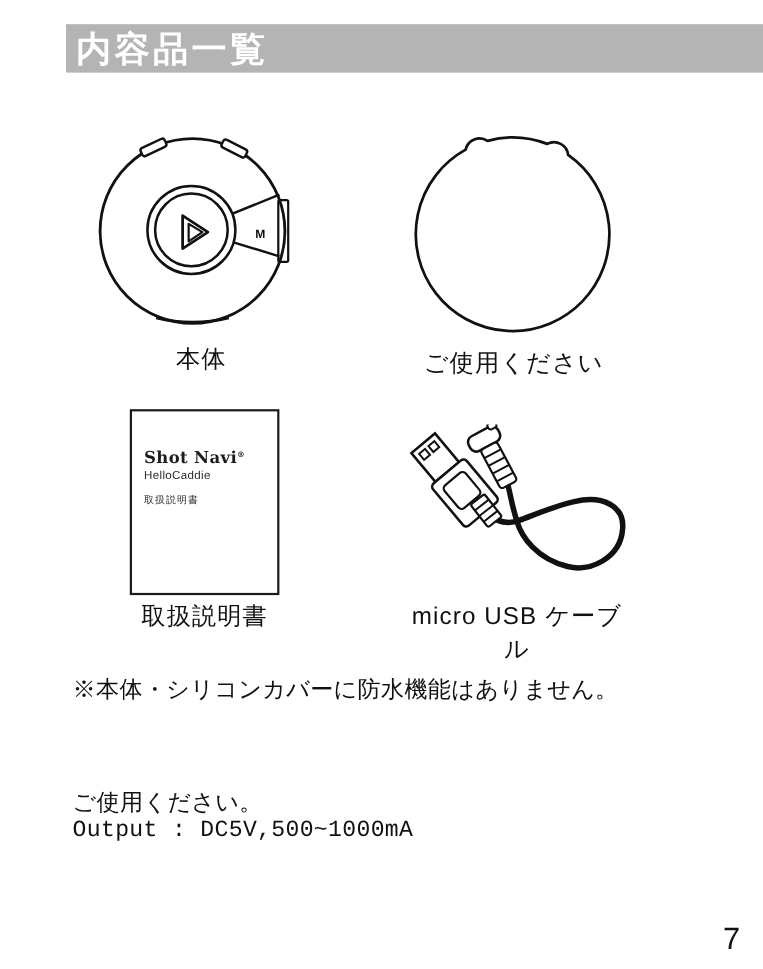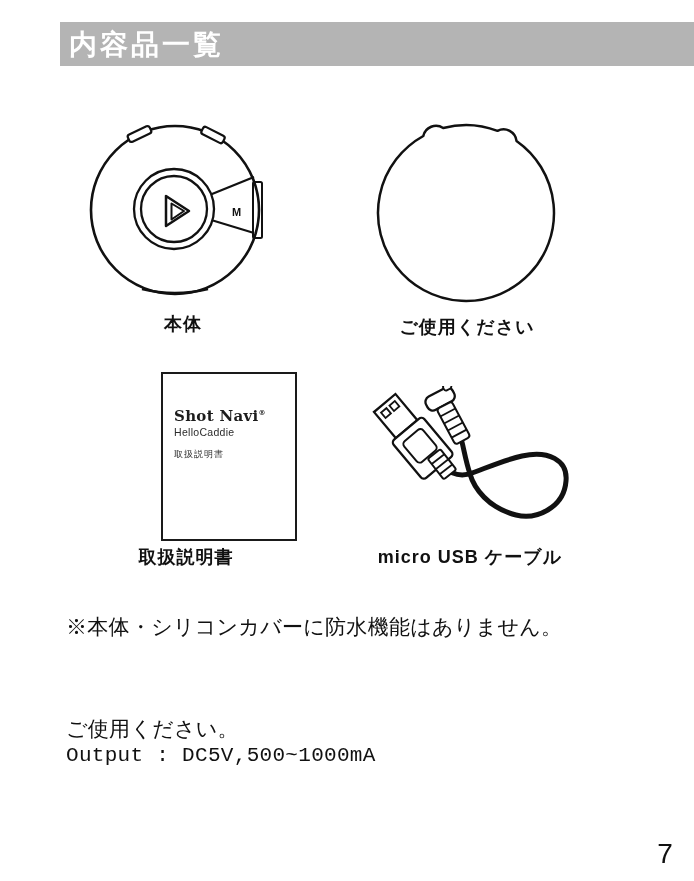--- a/index.html
+++ b/index.html
@@ -7,31 +7,31 @@
   #page {
     position:relative; width:694px; height:881px; background:#ffffff;
     font-family:"Liberation Sans","DejaVu Sans",sans-serif; color:#111;
     overflow:hidden; margin:0 auto;
   }
   .abs { position:absolute; }
 
   
   .header-bar { left:60px; top:22px; right:0; height:44px; background:#b4b4b4; }
   .header-title {
-    font-size:28px; font-weight:bold; color:#ffffff; line-height:45px;
+    font-size:32px; font-weight:bold; color:#ffffff; line-height:45px;
     padding-left:9px; letter-spacing:3px;
   }
 
   
-  .item-label { font-size:18px; color:#111; text-align:center; letter-spacing:1px;font-weight:bold; }
+  .item-label { font-size:22px; color:#111; text-align:center; letter-spacing:1px; }
 
   
   .manual-box {
     left:118px; top:372px; width:136px; height:169px;
-    border:2px solid #1a1a1a; background:#fff; padding:33px 8px 0 11px;margin-left:43px;
+    border:2px solid #1a1a1a; background:#fff; padding:33px 8px 0 11px;
   }
   .manual-brand { font-family:"DejaVu Serif","Liberation Serif",serif; font-weight:bold;
     font-size:15px; color:#1c1c1c; letter-spacing:0.3px; }
   .manual-brand sup { font-size:7px; }
   .manual-product { font-size:10.5px; color:#2b2b2b; margin-top:1px; letter-spacing:0.3px; }
   .manual-doc { font-size:9px; color:#2b2b2b; margin-top:10px; letter-spacing:1px; }
 
   
   .note { left:66px; font-size:21px; color:#111; letter-spacing:0.3px; white-space:nowrap;font-family:Liberation Mono, monospace; }
 

